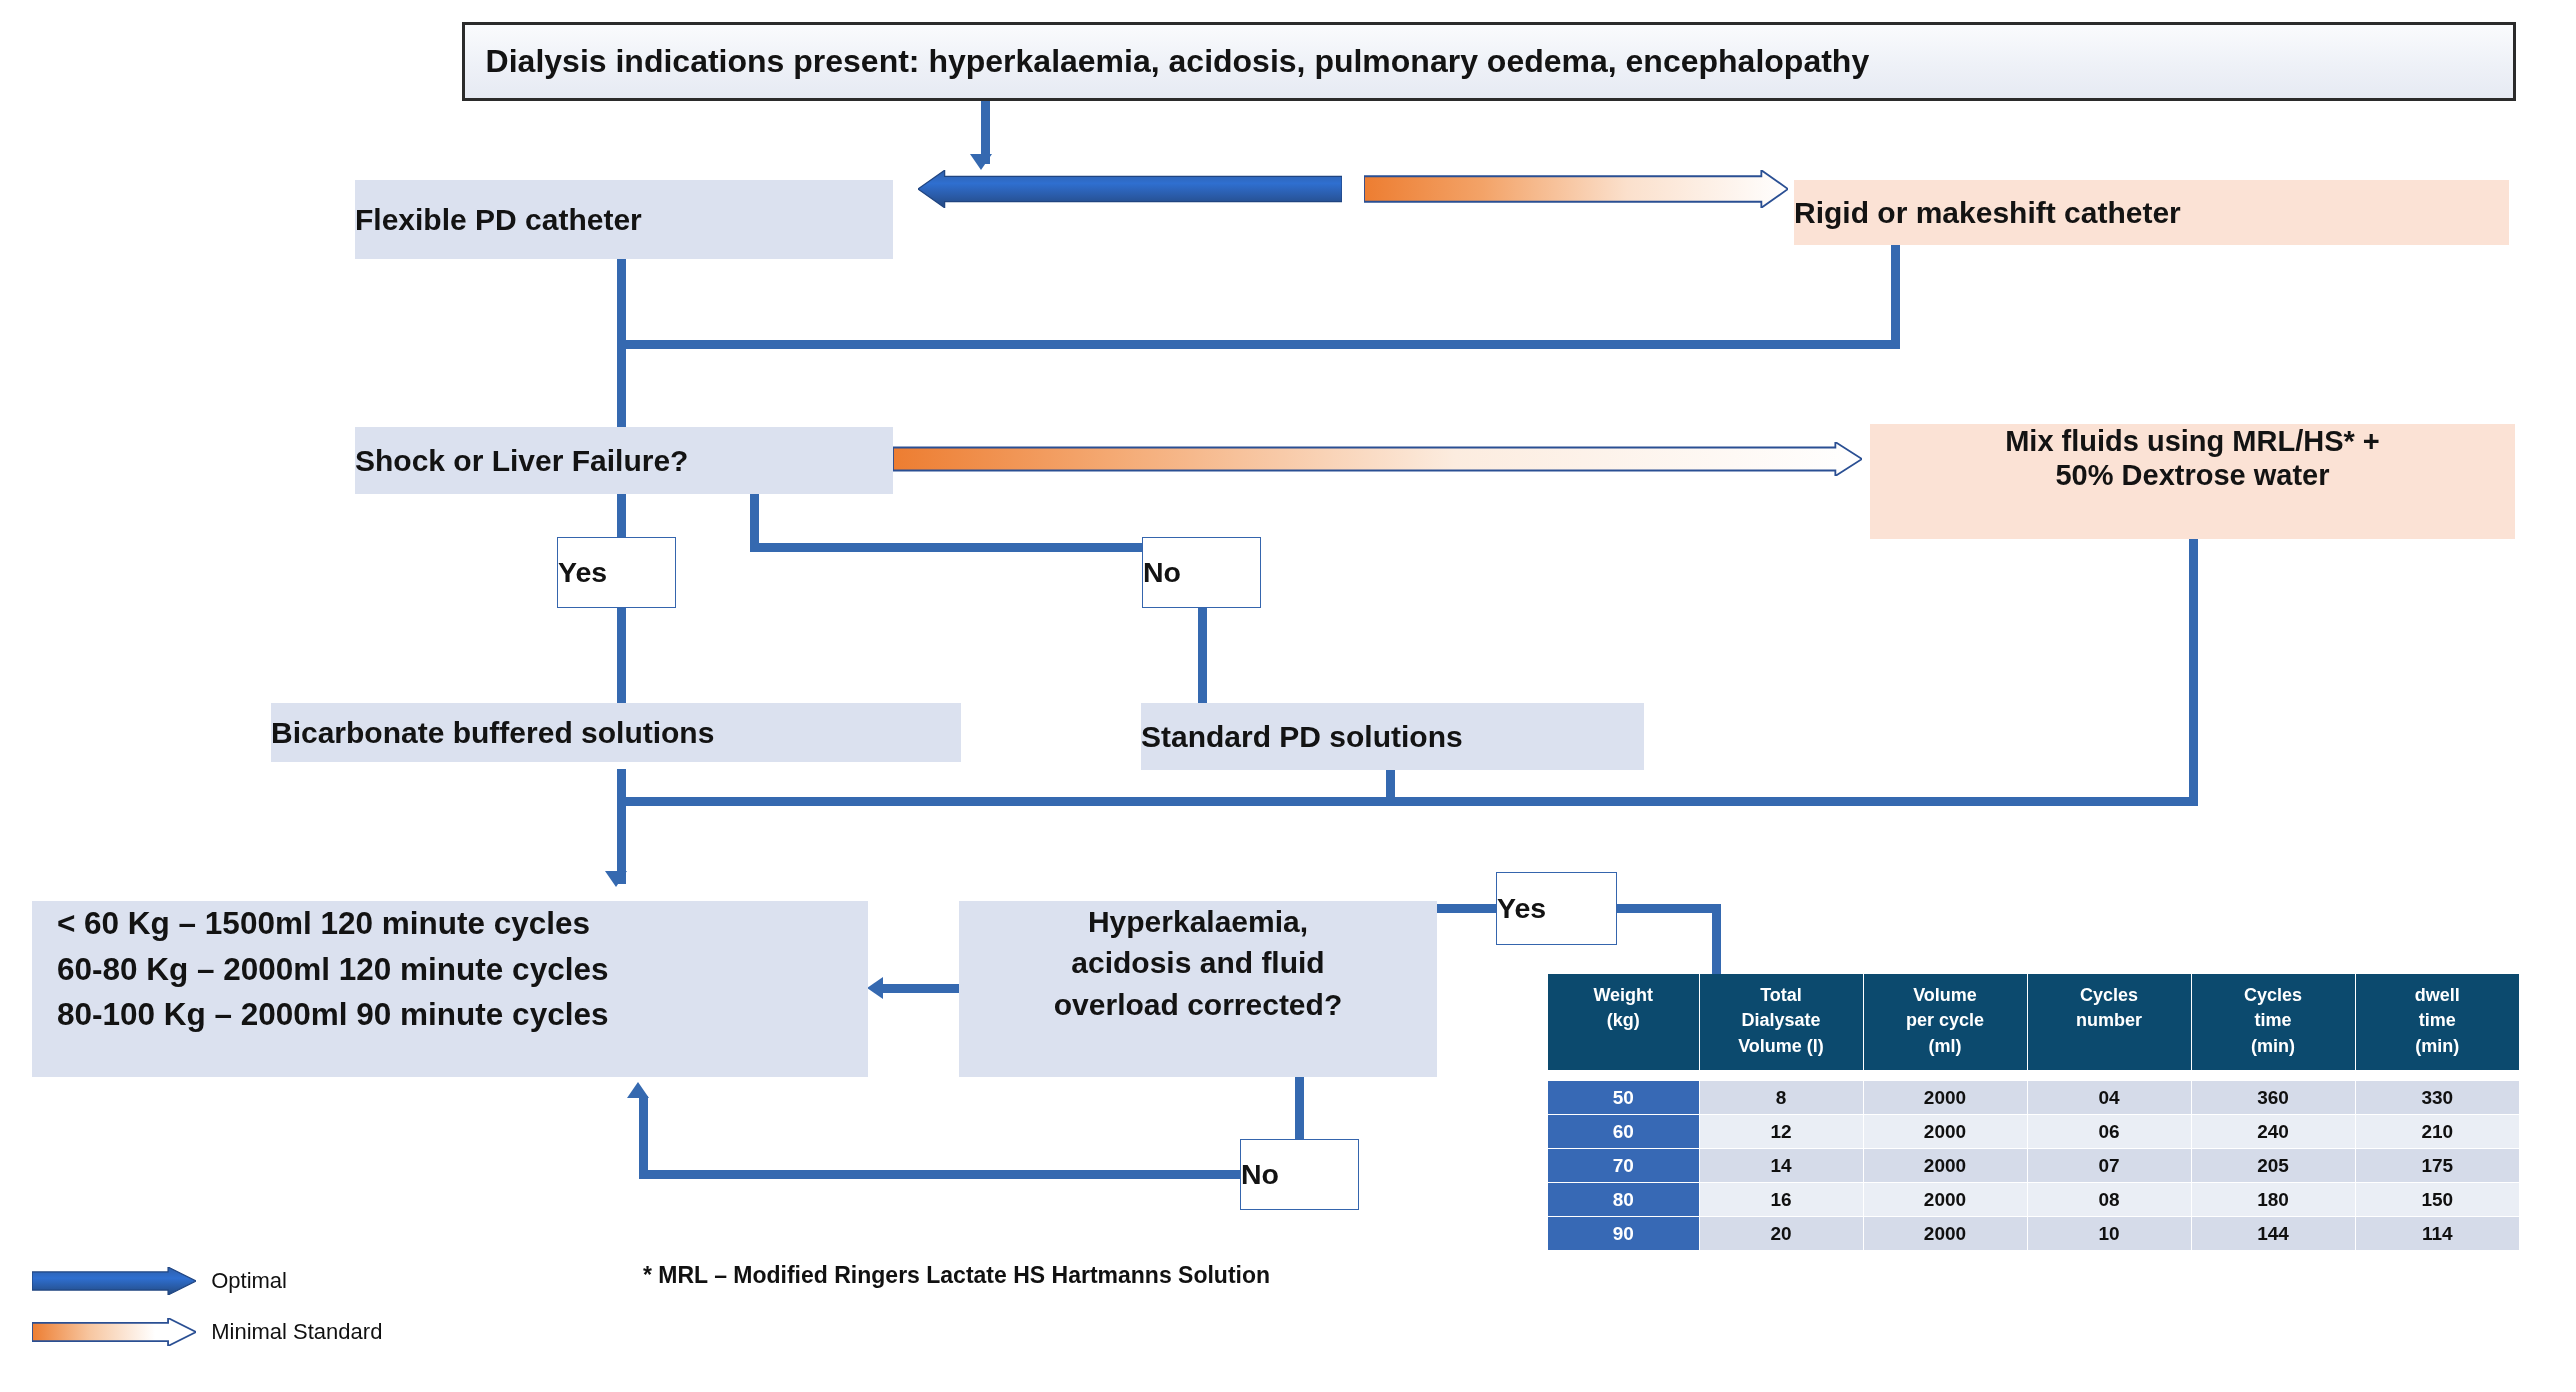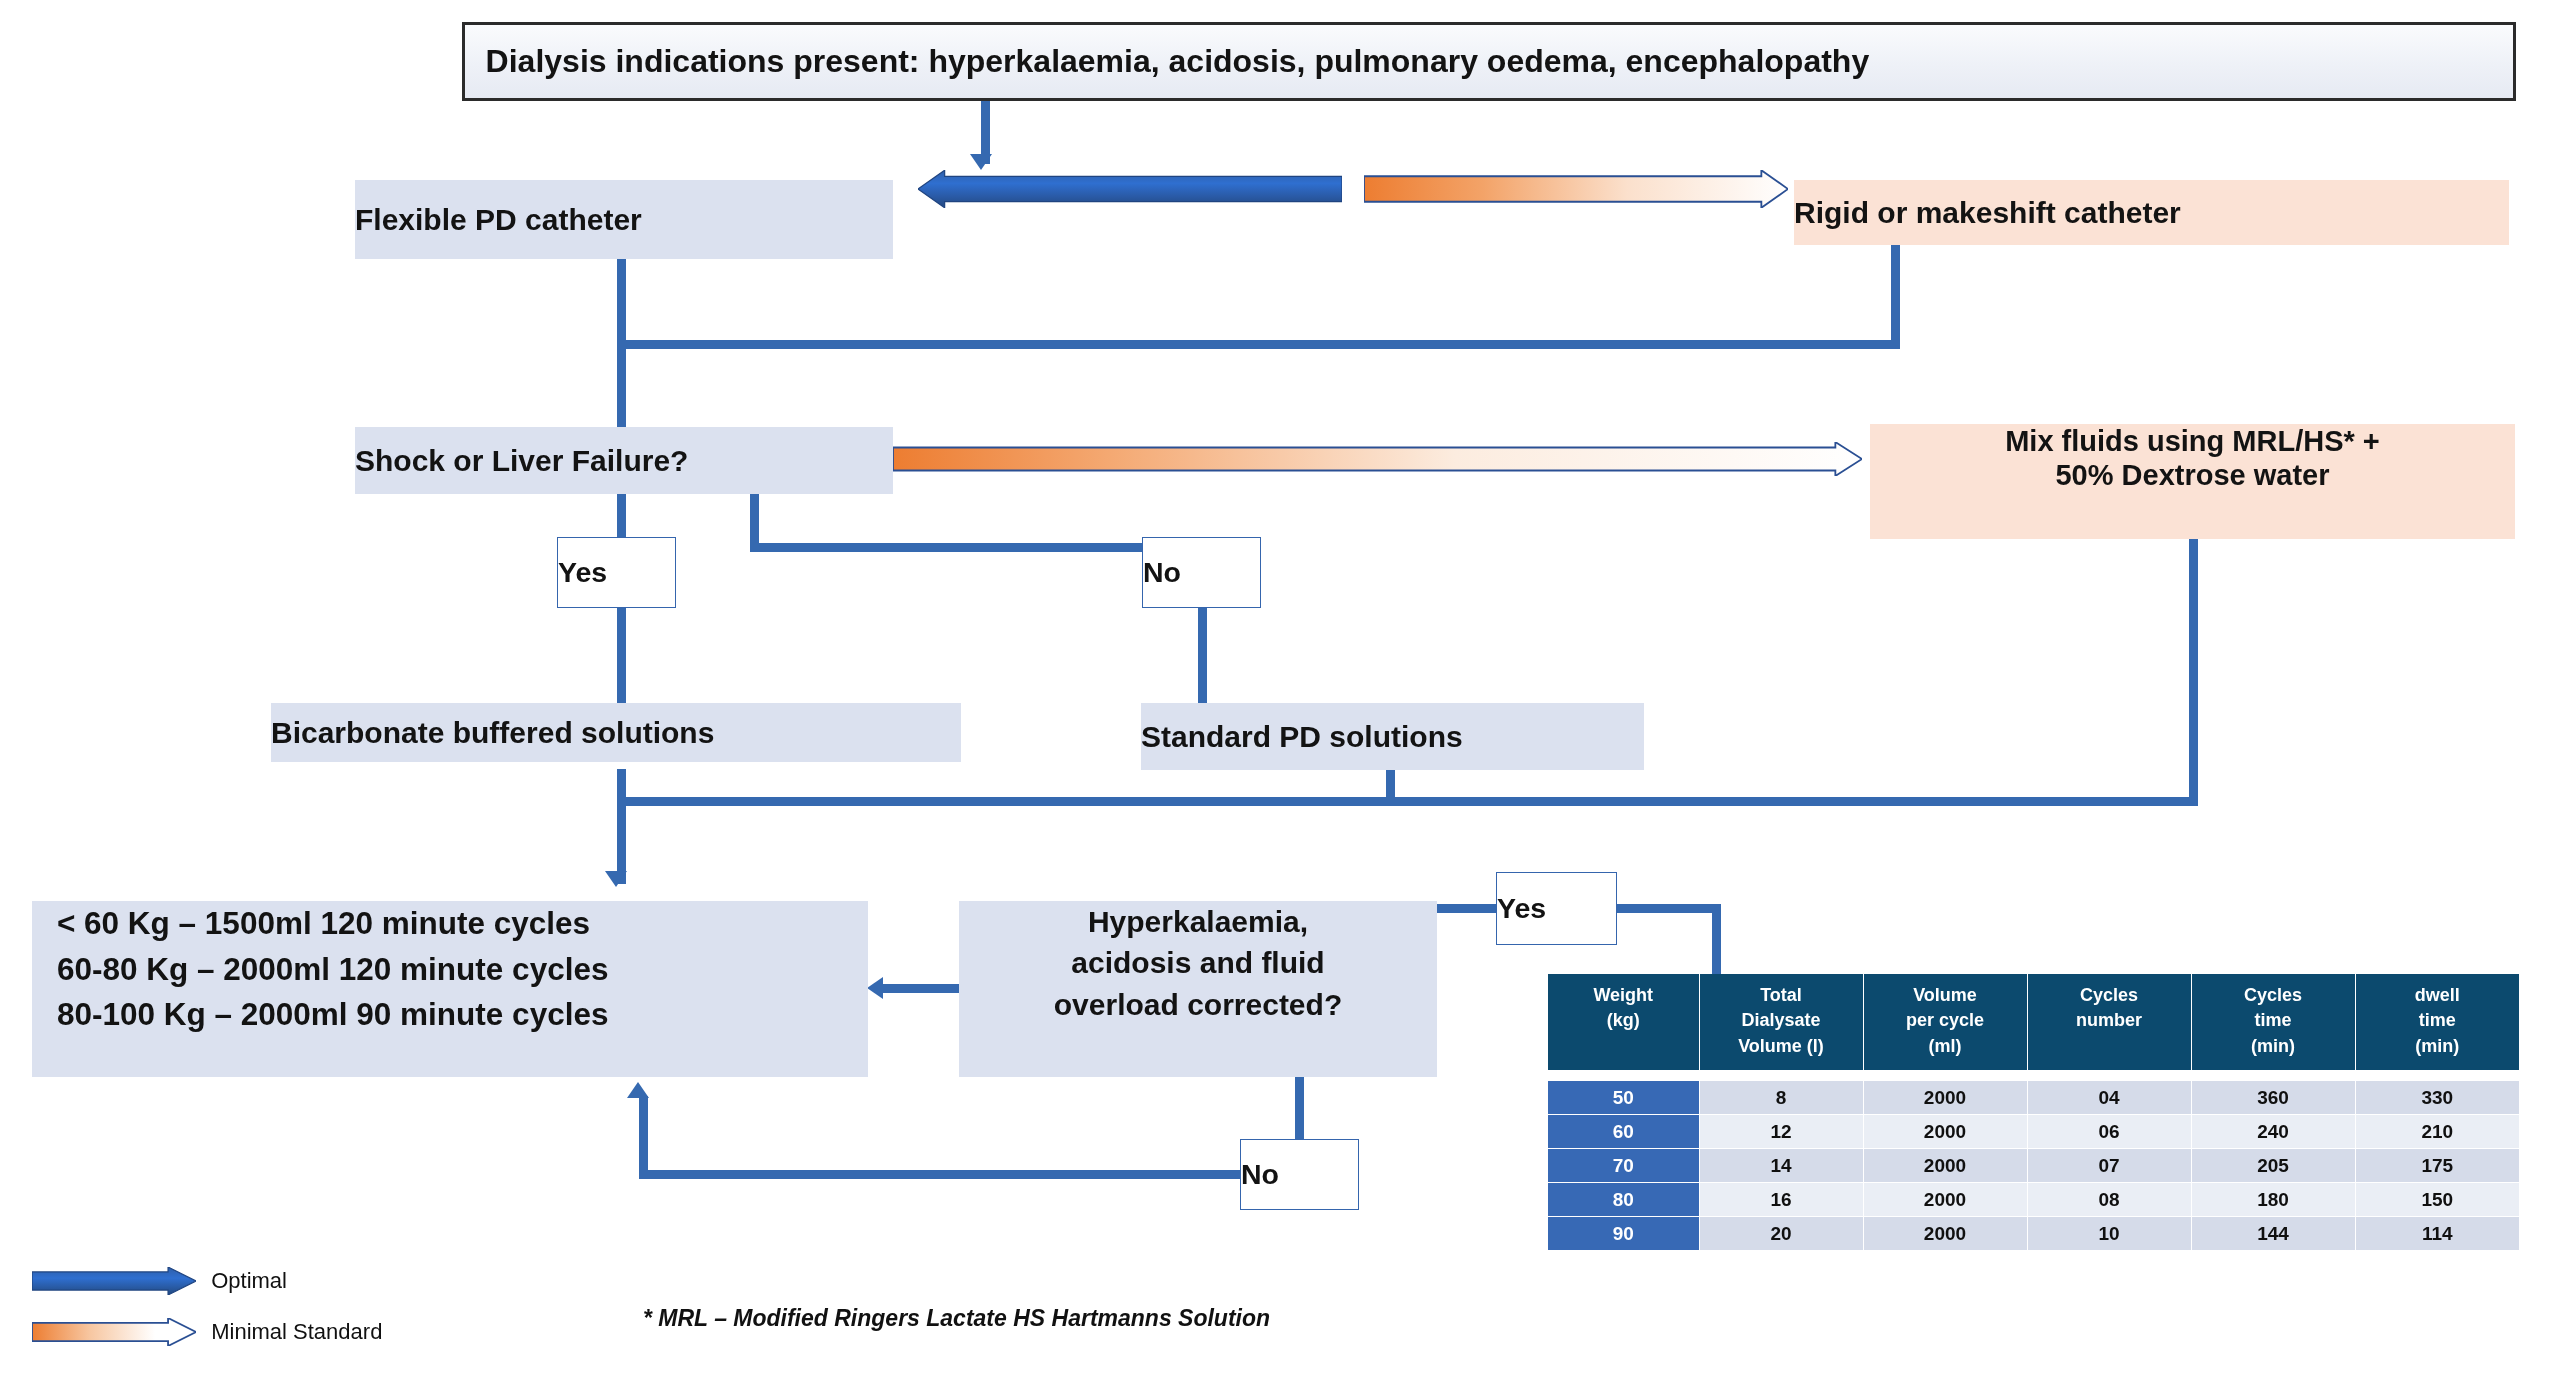--- a/index.html
+++ b/index.html
@@ -344,16 +344,16 @@
             <stop offset="75%" stop-color="#ffffff"></stop>
             <stop offset="100%" stop-color="#ffffff"></stop>
           </linearGradient>
         </defs>
         <path d="M0,8 L224,8 L224,0 L270,23 L224,46 L224,38 L0,38 Z" fill="url(#gLegB)" stroke="#2a4f93" stroke-width="3"></path>
       </svg>
     </span>
     <span class="legend-label">Minimal Standard</span>
   </div>
 
-  <div class="footnote" style="left:643px;top:1305px;font-style:italic;">* MRL – Modified Ringers Lactate HS Hartmanns Solution</div>
+  <div class="footnote" style="left:643px;top:1262px;">* MRL – Modified Ringers Lactate HS Hartmanns Solution</div>
 
 </div>
 
 
 </body></html>

